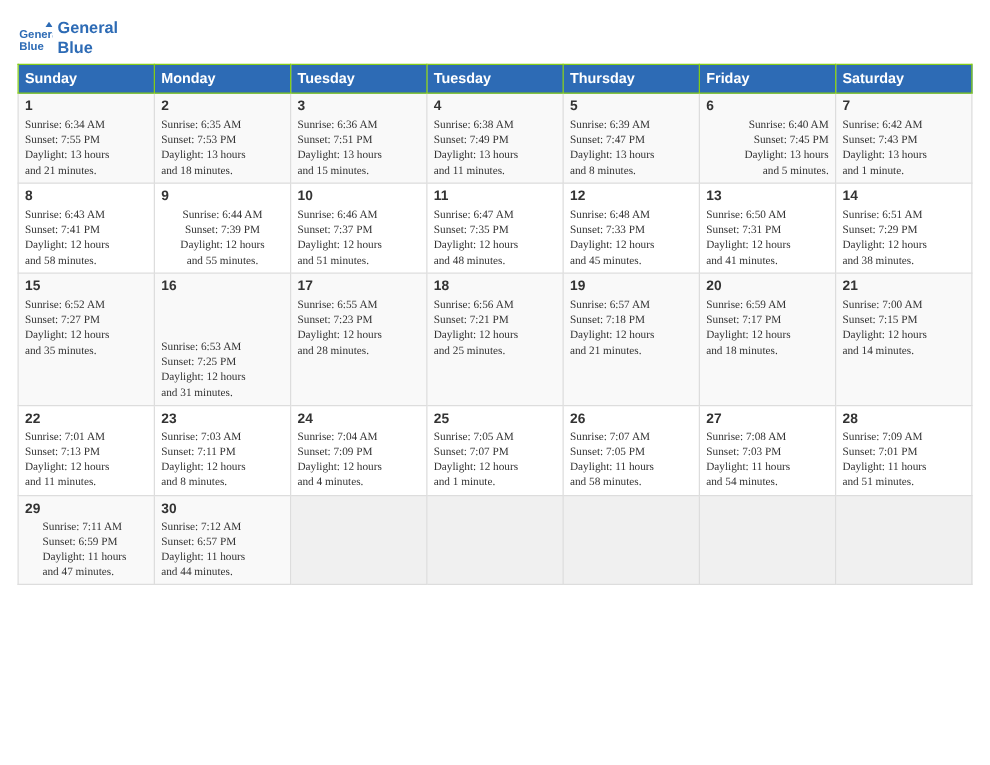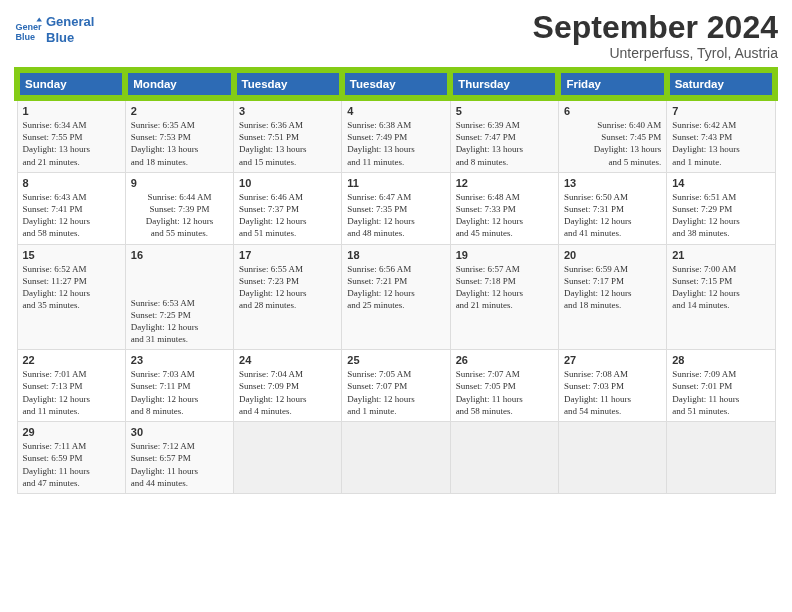--- a/index.html
+++ b/index.html
@@ -48,21 +48,21 @@
       border-collapse: collapse;
       table-layout: fixed;
     }
     thead tr th {
       background-color: #2d6bb5;
       color: #fff;
       font-size: 11.5px;
       font-weight: bold;
       text-align: left;
       padding: 5px 5px;
-      border: 6px solid #84cc16;
+      border: 1px solid #84cc16;
     }
     tbody tr td {
       vertical-align: top;
       padding: 4px 5px;
       font-size: 9.5px;
       color: #333;
       border: 1px solid #ddd;
       height: 72px;
       background: #fff;
     }
@@ -100,24 +100,20 @@
       <svg class="logo-icon" viewBox="0 0 40 40">
         <text x="2" y="20" font-size="13" font-weight="bold" fill="#2d6bb5">General</text>
         <text x="2" y="34" font-size="13" font-weight="bold" fill="#2d6bb5">Blue</text>
         <polygon points="32,8 40,8 36,2" fill="#2d6bb5"></polygon>
       </svg>
       <div>
         <div style="font-size:13px;font-weight:bold;color:#2d6bb5;line-height:1.2">General</div>
         <div style="font-size:13px;font-weight:bold;color:#2d6bb5;line-height:1.2">Blue</div>
       </div>
     </div>
-    <div class="title-block">
-      <div class="month-title">September 2024</div>
-      <div class="subtitle">Unterperfuss, Tyrol, Austria</div>
-    </div>
   </div>
 
   <table>
     <thead>
       <tr>
 
       <th>Sunday</th>
           <th>Monday</th>
           <th>Tuesday</th>
           <th>Tuesday</th>
@@ -226,21 +222,21 @@
             <div class="day-info" style="white-space: pre-line;">Sunrise: 6:51 AM
 Sunset: 7:29 PM
 Daylight: 12 hours
 and 38 minutes.</div>
           </td>
         </tr>
         <tr>
           <td>
             <span class="day-num">15</span>
             <div class="day-info" style="white-space: pre-line;">Sunrise: 6:52 AM
-Sunset: 11:27 PM
+Sunset: 7:27 PM
 Daylight: 12 hours
 and 35 minutes.</div>
           </td>
           <td>
             <span class="day-num">16</span>
             <div class="day-info" style="white-space: pre-line; margin-top: 36px;">Sunrise: 6:53 AM
 Sunset: 7:25 PM
 Daylight: 12 hours
 and 31 minutes.</div>
           </td>
@@ -327,21 +323,21 @@
             <span class="day-num">28</span>
             <div class="day-info" style="white-space: pre-line;">Sunrise: 7:09 AM
 Sunset: 7:01 PM
 Daylight: 11 hours
 and 51 minutes.</div>
           </td>
         </tr>
         <tr class="last-row">
           <td>
             <span class="day-num">29</span>
-            <div class="day-info" style="white-space: pre-line;">Sunrise: 7:11 AM
+            <div class="day-info" style="white-space: pre-line; margin-left: 14px;">Sunrise: 7:11 AM
 Sunset: 6:59 PM
 Daylight: 11 hours
 and 47 minutes.</div>
           </td>
           <td>
             <span class="day-num">30</span>
             <div class="day-info" style="white-space: pre-line;">Sunrise: 7:12 AM
 Sunset: 6:57 PM
 Daylight: 11 hours
 and 44 minutes.</div>

